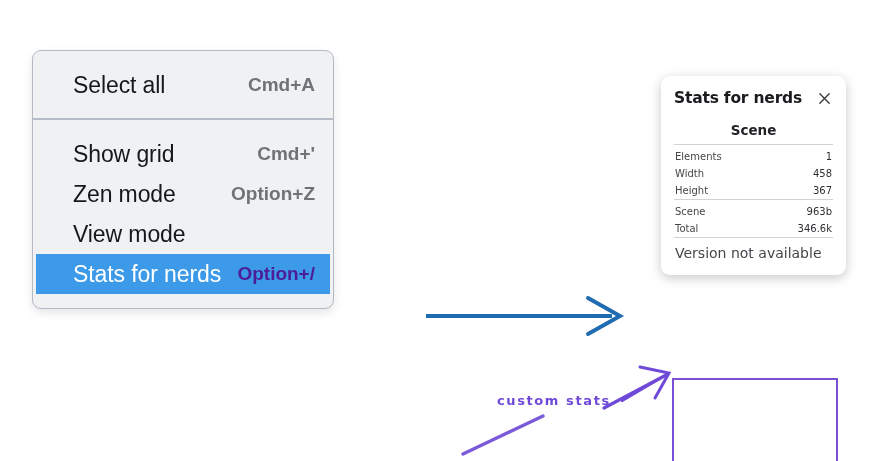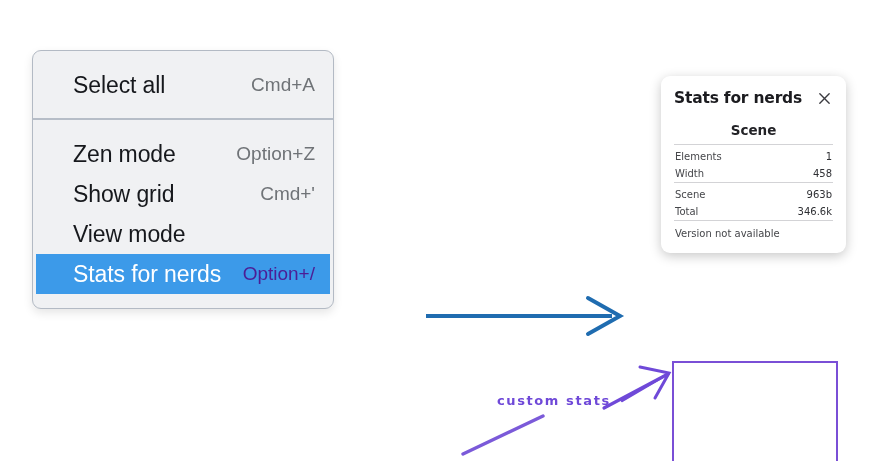--- a/index.html
+++ b/index.html
@@ -52,20 +52,21 @@
   .menu-item .label {
     font-size: 23px;
     color: #16181c;
     letter-spacing: -0.1px;
     white-space: nowrap;
   }
   .menu-item .shortcut {
     font-size: 19px;
     color: #6f7377;
     white-space: nowrap;
+    font-weight: bold;
   }
   .menu-item.highlighted {
     background: #3c9ae9;
     margin: 0 3px;
     padding-left: 37px;
     padding-right: 15px;
   }
   .menu-item.highlighted .label { color: #ffffff; }
   .menu-item.highlighted .shortcut { color: #4c1d95; }
 
@@ -118,21 +119,21 @@
   .stat-row {
     display: flex;
     justify-content: space-between;
     align-items: flex-start;
     font-size: 10px;
     color: #45464a;
     padding: 3px 3px;
   }
   .stat-row .stat-value { color: #2e2f33; }
   .single-line {
-    font-size: 10px;
+    font-size: 14px;
     color: #45464a;
     padding: 4px 3px 2px 3px;
   }
   
   #custom-stats-box {
     position: absolute;
     left: 11px;
     top: 179px;
     width: 166px;
     height: 158px;
@@ -170,26 +171,26 @@
 
   <div class="menu-group first">
     <div class="menu-item">
       <span class="label">Select all</span>
       <span class="shortcut">Cmd+A</span>
     </div>
   </div>
 
   <div class="menu-group second">
     <div class="menu-item">
+      <span class="label">Show grid</span>
+      <span class="shortcut">Cmd+'</span>
+    </div>
+    <div class="menu-item">
       <span class="label">Zen mode</span>
       <span class="shortcut">Option+Z</span>
-    </div>
-    <div class="menu-item">
-      <span class="label">Show grid</span>
-      <span class="shortcut">Cmd+'</span>
     </div>
     <div class="menu-item">
       <span class="label">View mode</span>
     </div>
     <div class="menu-item highlighted">
       <span class="label">Stats for nerds</span>
       <span class="shortcut">Option+/</span>
     </div>
   </div>
 
@@ -209,20 +210,24 @@
   <div class="section">
     <div class="section-title">Scene</div>
     <div class="section-rule"></div>
     <div class="stat-row">
       <span class="stat-label">Elements</span>
       <span class="stat-value">1</span>
     </div>
     <div class="stat-row">
       <span class="stat-label">Width</span>
       <span class="stat-value">458</span>
+    </div>
+    <div class="stat-row">
+      <span class="stat-label">Height</span>
+      <span class="stat-value">367</span>
     </div>
   </div>
 
   <div class="boxed-sections">
 
     <div class="section">
       <div class="section-rule"></div>
       <div class="stat-row">
         <span class="stat-label">Scene</span>
         <span class="stat-value">963b</span>

